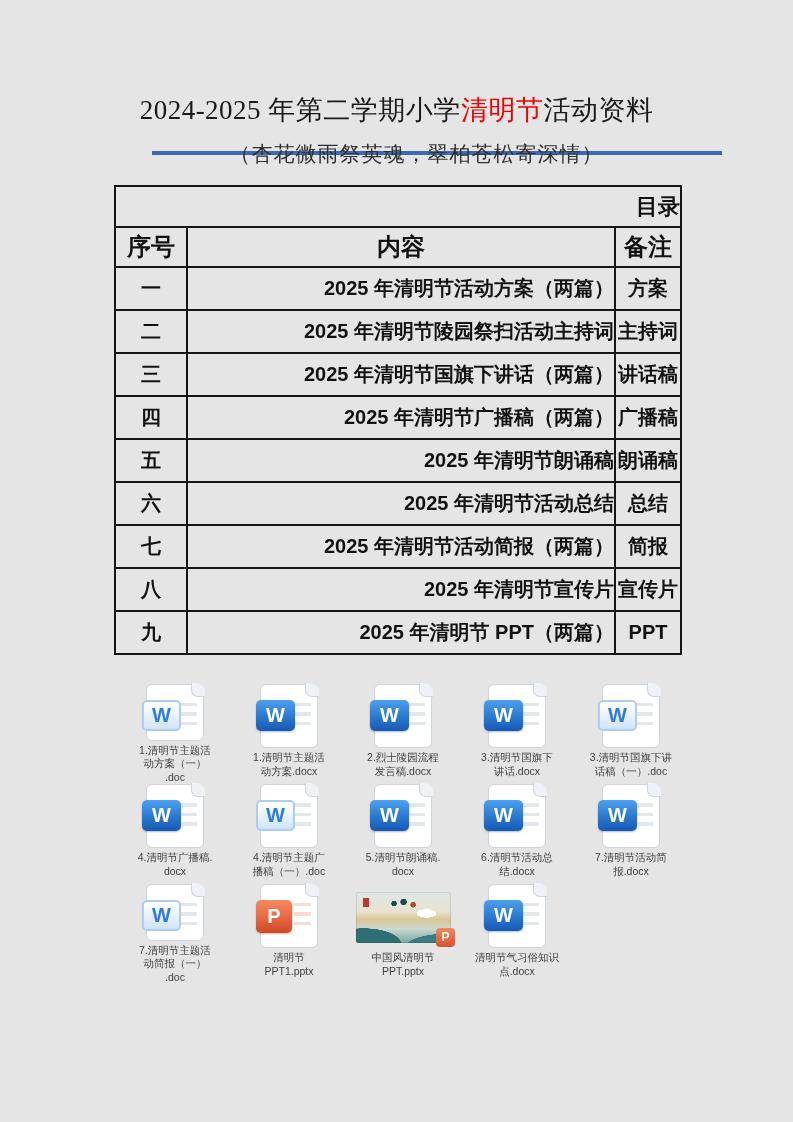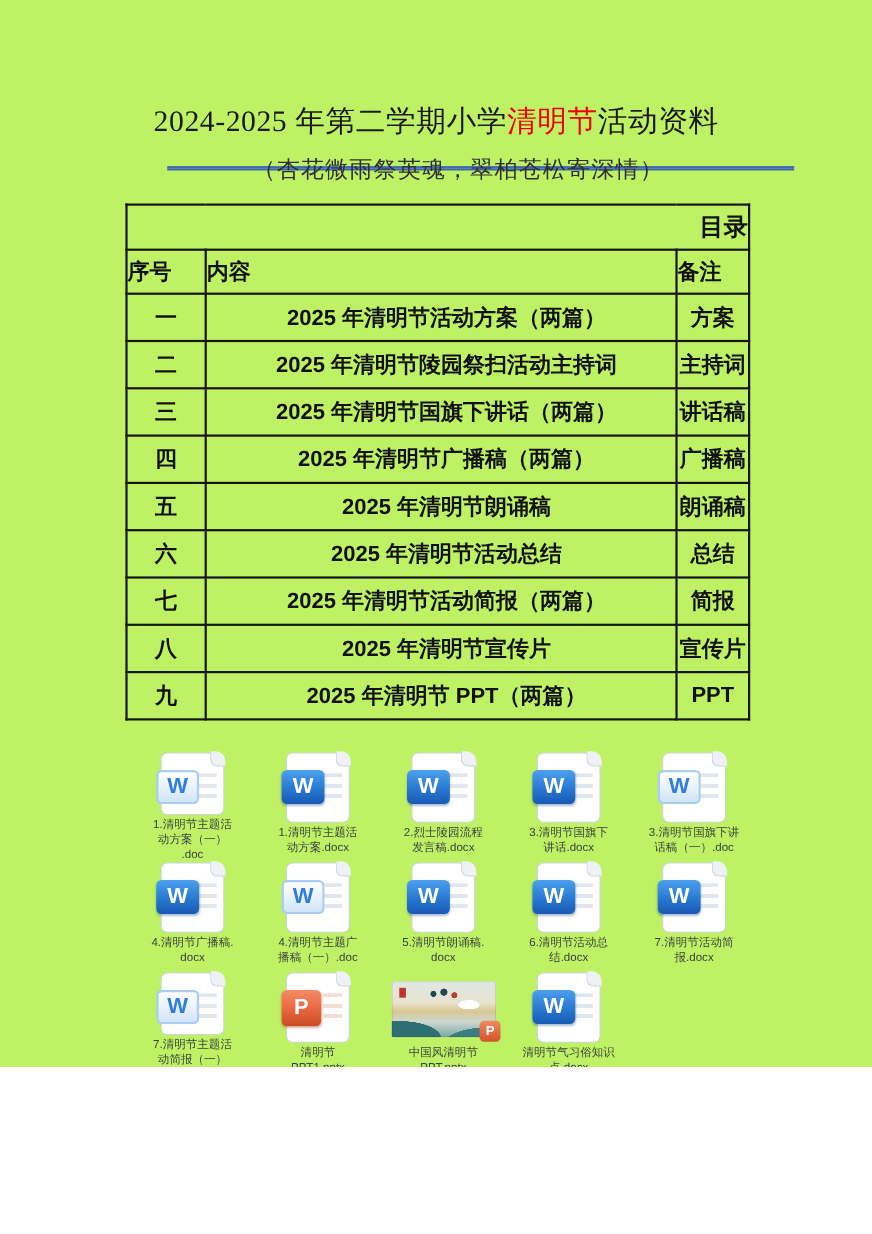--- a/index.html
+++ b/index.html
@@ -1,39 +1,39 @@
 <!DOCTYPE html>
 <html><head>
 <meta charset="utf-8">
 <style>
   * { margin:0; padding:0; box-sizing:border-box; }
   html,body { background:#ffffff; }
   body { font-family:"Liberation Sans","DejaVu Sans",sans-serif; }
-  .sheet { position:relative; width:793px; height:970px; background:#bef264; margin:0 auto; overflow:hidden;padding-left:28px; }
+  .sheet { position:relative; width:793px; height:1122px; background:#e5e5e5; margin:0 auto; overflow:hidden;padding-left:28px; }
 
   
   .title { position:absolute; top:92px; left:0; right:0; text-align:center;
            font-family:"Liberation Serif","DejaVu Serif",serif; font-size:27px; font-weight:400; color:#1a1a1a; letter-spacing:.5px; }
   .title .hl { color:#f20000; }
 
   
   .subtitle-wrap { position:absolute; top:138px; left:0; right:0; height:42px;margin-left:40px; }
   .divider { position:absolute; top:13px; left:112px; width:570px; height:3px;
              border-top:2.5px solid #3f69ae; border-bottom:2.5px solid #3f69ae; }
   .subtitle { position:relative; z-index:1; text-align:center; padding-top:2px;
               font-family:"Liberation Serif","DejaVu Serif",serif; font-size:21px; color:#2f2f2f; letter-spacing:1px; }
 
   
   table.toc { position:absolute; top:185px; left:114px; width:566px; border-collapse:collapse; table-layout:fixed; }
   table.toc td { border:2px solid #151515; font-weight:700; color:#111; vertical-align:middle; }
   td.caption { height:41px; text-align:right; font-size:22px;margin-top:20px; }
-  tr.head td { height:40px; font-size:20px; }
+  tr.head td { height:40px; text-align:center; font-size:24px; }
   tr.row td { height:43px; font-size:20px; }
   td.no   { text-align:center; }
-  td.content { text-align:center; padding-left:10px;margin-left:12px; }
+  td.content { text-align:right; padding-left:10px;margin-left:12px; }
   td.note { text-align:center; padding:0 2px; }
 
   
   .files-grid { position:absolute; top:684px; left:118px; width:572px;
                 display:grid; grid-template-columns:repeat(5,114px); grid-auto-rows:100px; }
   .file-card { display:flex; flex-direction:column; align-items:center; cursor:default; }
   .file-label { margin-top:3px; font-size:10.5px; line-height:13.5px; color:#3c3f3e; text-align:center; white-space:pre-line; }
 
   
   .file-icon { position:relative; width:58px; height:64px; background:#fff;

